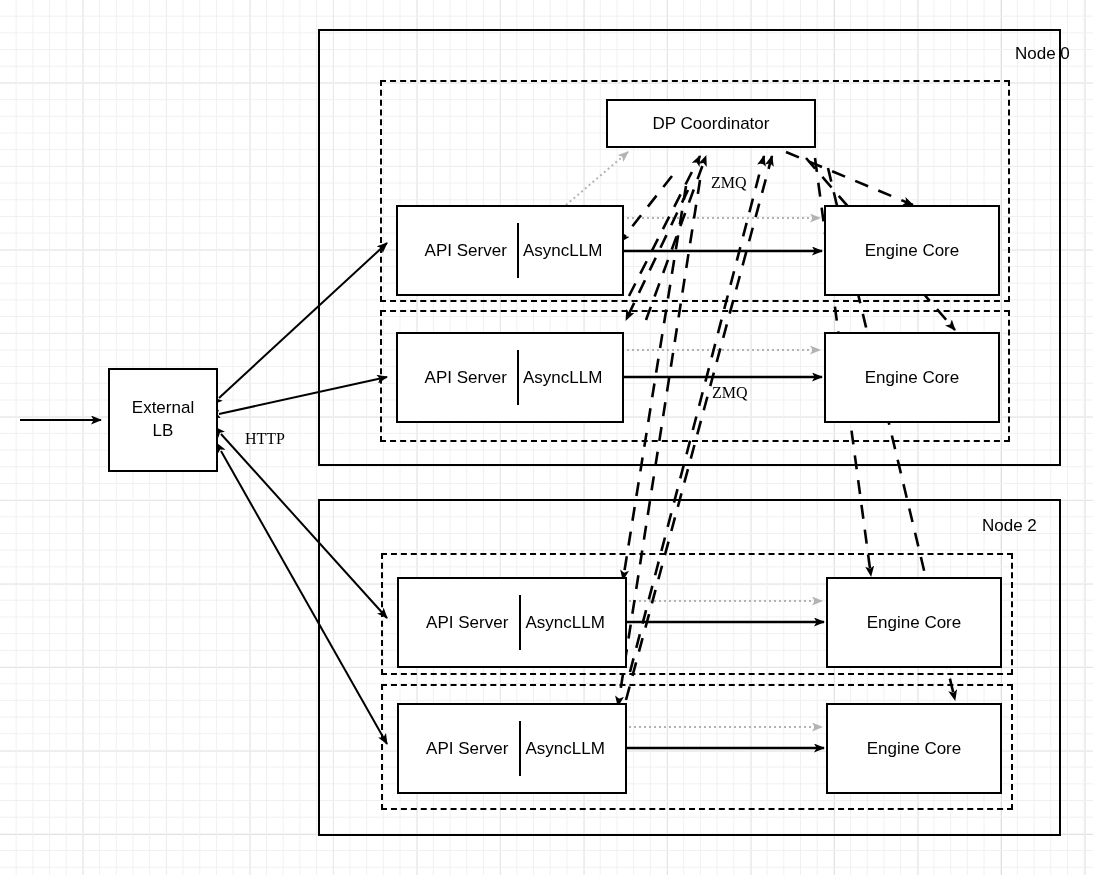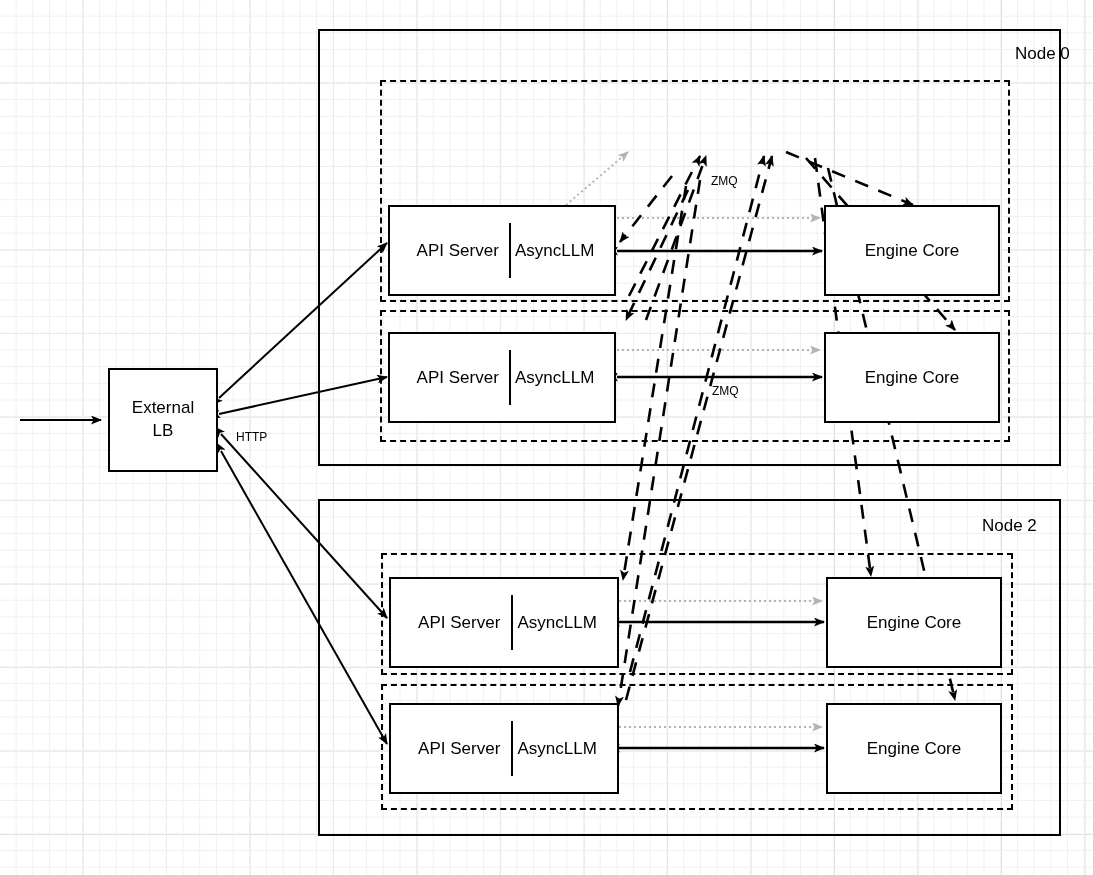--- a/index.html
+++ b/index.html
@@ -59,42 +59,44 @@
     box-sizing: border-box;
     display: flex;
     align-items: center;
     justify-content: center;
     font-size: 17px;
     color: #000000;
     white-space: nowrap;
   }
   .box.split {
     padding: 16px;
+    margin-left: 8px;
   }
   .box .cell {
     height: 100%;
     display: flex;
     align-items: center;
     justify-content: center;
     box-sizing: border-box;
     font-size: 17px;
   }
   .box .cell.left {
     border-right: 2px solid #000000;
   }
   .box.two-line {
     flex-direction: column;
     line-height: 1.35;
   }
   .edge-label {
     position: absolute;
-    font-size: 12px;
+    font-size: 16px;
     color: #000000;
     background: transparent;
     white-space: nowrap;
+    font-family: Liberation Serif, serif;
   }
 </style>
 </head>
 <body>
 
 <div id="canvas">
 
   <svg id="edges" viewBox="0 0 1093 875" xmlns="http://www.w3.org/2000/svg">
     <defs>
       <marker id="arrowBlack" markerWidth="11" markerHeight="9" refX="10" refY="4.5" orient="auto" markerUnits="userSpaceOnUse">
@@ -192,25 +194,28 @@
     </g>
     <g>
       <line x1="672" y1="176" x2="620" y2="242" stroke="#000000" stroke-width="2.6" stroke-dasharray="14 11" marker-end="url(#arrowBlack)"></line>
     </g>
   </svg>
 
   <div class="box two-line" style="left:108px; top:368px; width:110px; height:104px;">
     <span>External</span>
     <span>LB</span>
   </div>
-  <div class="edge-label" style="left:236px; top:430px;">HTTP</div>
+  <div class="edge-label" style="left:245px; top:430px;">HTTP</div>
 
   <div class="node-container" style="left:318px; top:29px; width:743px; height:437px;"></div>
   <div class="node-label" style="left:976px; top:44px;margin-left:39px;">Node 0</div>
 
+  <div class="box" style="left:606px; top:99px; width:210px; height:49px;">
+    <span>DP Coordinator</span>
+  </div>
   <div class="edge-label" style="left:711px; top:174px;">ZMQ</div>
 
   <div class="group-dashed" style="left:380px; top:80px; width:630px; height:222px;"></div>
   <div class="box split" style="left:388px; top:205px; width:228px; height:91px;">
     <div class="cell left" style="width:125px;">
       <span>API Server</span>
     </div>
     <div class="cell" style="width:103px;">
       <span>AsyncLLM</span>
     </div>

